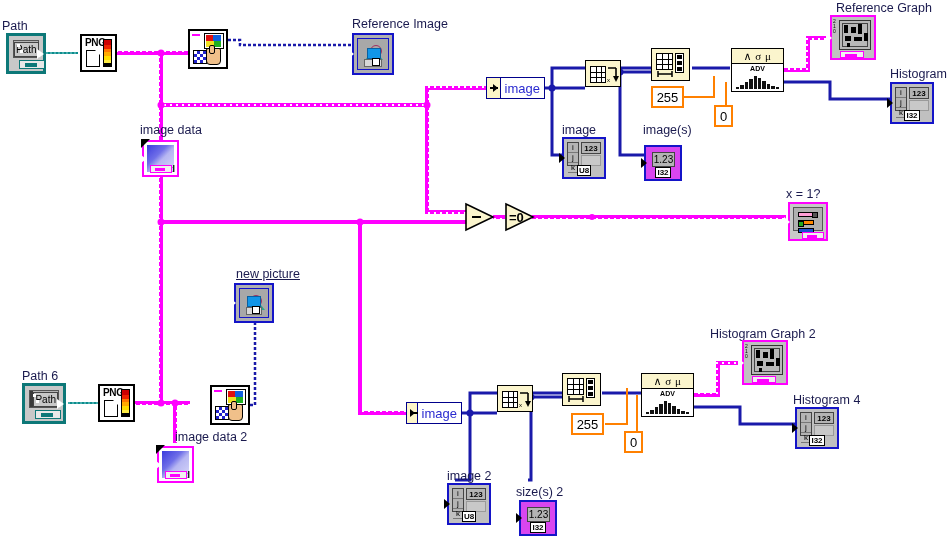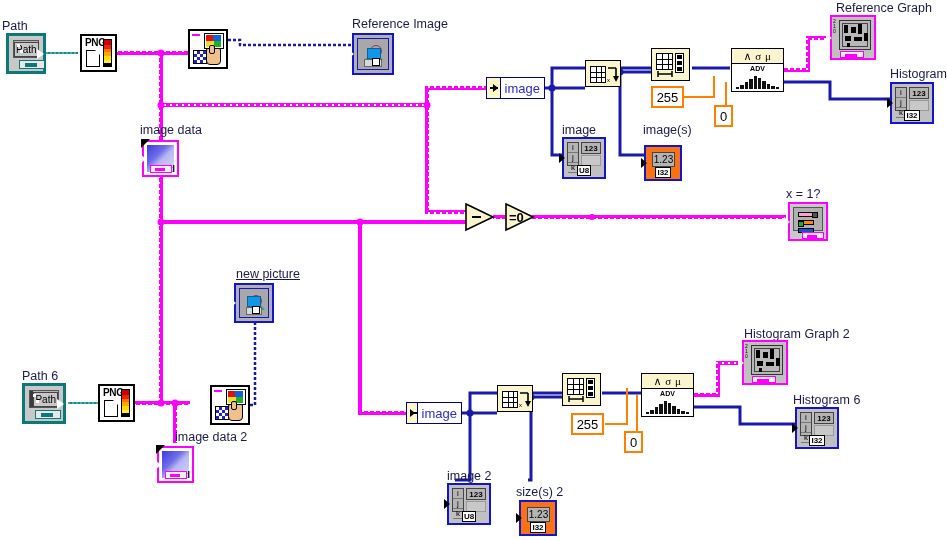--- a/index.html
+++ b/index.html
@@ -283,21 +283,21 @@
   }
   .arrind .typ{
     position:absolute;left:0;right:0;bottom:0px;height:11px;
     text-align:center;font-size:8px;font-weight:bold;color:#000;
     font-family:"Liberation Sans", sans-serif;line-height:10px;
   }
   .arrind .typ span{background:#fff;border:1px solid #000;padding:0 1px;}
 
   
   .numind{
-    border:2px solid #1414c8;background:#f97316;box-sizing:border-box;
+    border:2px solid #1414c8;background:#d946ef;box-sizing:border-box;
   }
   .numind .fld{
     position:absolute;left:6px;top:5px;right:5px;height:15px;
     background:#b4b4b4;border:1px solid #444;box-sizing:border-box;
     font-size:10px;color:#000;text-align:center;line-height:14px;
   }
   .numind .typ{
     position:absolute;left:0;right:0;bottom:1px;height:10px;text-align:center;
     font-size:8px;font-weight:bold;color:#000;line-height:9px;
   }
@@ -454,22 +454,22 @@
   <div class="lbl" style="left:352px;top:18px;">Reference Image</div>
   <div class="lbl" style="left:140px;top:124px;">image data</div>
   <div class="lbl" style="left:836px;top:2px;">Reference Graph</div>
   <div class="lbl" style="left:890px;top:68px;">Histogram</div>
   <div class="lbl" style="left:562px;top:124px;">image</div>
   <div class="lbl" style="left:643px;top:124px;">image(s)</div>
   <div class="lbl" style="left:786px;top:188px;">x = 1?</div>
   <div class="lbl" style="left:236px;top:268px;text-decoration:underline;">new picture</div>
   <div class="lbl" style="left:22px;top:370px;">Path 6</div>
   <div class="lbl" style="left:155px;top:431px;margin-left:20px;">image data 2</div>
-  <div class="lbl" style="left:744px;top:328px;">Histogram Graph 2</div>
-  <div class="lbl" style="left:793px;top:394px;">Histogram 6</div>
+  <div class="lbl" style="left:710px;top:328px;">Histogram Graph 2</div>
+  <div class="lbl" style="left:793px;top:394px;">Histogram 4</div>
   <div class="lbl" style="left:447px;top:470px;">image 2</div>
   <div class="lbl" style="left:516px;top:486px;">size(s) 2</div>
 
   <div class="node pathctl" style="left:6px;top:33px;width:40px;height:41px;">
     <div class="inner">
       <div class="pbox"></div>
       <div class="ptxt">Path</div>
     </div>
     <div class="foot"></div>
     <div class="arrowout"></div>

